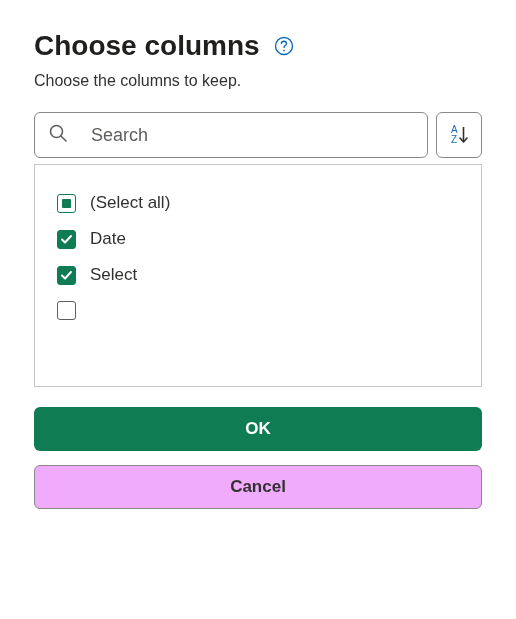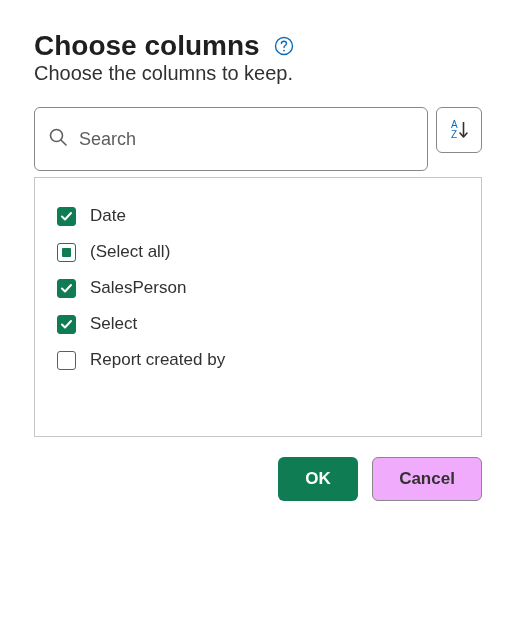--- a/index.html
+++ b/index.html
@@ -10,52 +10,53 @@
     body {
       font-family: "Segoe UI", -apple-system, sans-serif;
       background: #fff;
       padding: 30px 34px;
       width: 516px;
     }
     .header-row {
       display: flex;
       align-items: center;
       gap: 14px;
+      margin-bottom: 10px;
     }
     .title {
       font-size: 28px;
       font-weight: 600;
       color: #201f1e;
     }
     .help-icon {
       width: 20px;
       height: 20px;
       display: inline-flex;
       align-items: center;
       justify-content: center;
     }
     .subtitle {
-      font-size: 20px;
+      font-size: 16px;
       color: #323130;
       margin-bottom: 22px;
     }
     .search-row {
       display: flex;
       gap: 8px;
       margin-bottom: 6px;
     }
     .search-box {
       flex: 1;
       display: flex;
       align-items: center;
       border: 1px solid #8a8886;
       border-radius: 6px;
-      height: 64px;
+      height: 46px;
       padding: 0 12px;
-      gap: 10px;
+      gap: 22px;
     }
     .search-input {
       border: none;
       outline: none;
       font-size: 18px;
       color: #605e5c;
       width: 100%;
       background: transparent;
     }
     .search-input::placeholder {
@@ -113,20 +114,21 @@
       border-radius: 1px;
     }
     .item-label {
       font-size: 17px;
       color: #323130;
     }
     .button-row {
       display: flex;
       justify-content: flex-end;
       gap: 14px;
+      flex-direction: column;
     }
     .btn {
       min-width: 80px;
       height: 44px;
       border-radius: 6px;
       font-size: 17px;
       font-weight: 600;
       cursor: pointer;
       padding: 0 20px;
     }
@@ -173,49 +175,40 @@
       <text x="4" y="10" font-family="Segoe UI, sans-serif" font-size="10" fill="#0f6cbd" font-weight="500">A</text>
       <text x="4" y="20" font-family="Segoe UI, sans-serif" font-size="10" fill="#0f6cbd" font-weight="500">Z</text>
       <line x1="16.5" y1="4" x2="16.5" y2="18" stroke="#323130" stroke-width="1.6"></line>
       <path d="M13 15 L16.5 19 L20 15" stroke="#323130" stroke-width="1.6" fill="none" stroke-linecap="round" stroke-linejoin="round"></path>
     </svg>
   </button>
 </div>
 
 <div class="list-box">
   <div class="list-item">
+    <span class="checkbox indeterminate"></span>
+    <span class="item-label">(Select all)</span>
+  </div>
+  <div class="list-item">
     <span class="checkbox checked">
       <svg width="13" height="13" viewBox="0 0 13 13">
           <path d="M2 6.5 L5 9.5 L11 3" stroke="#fff" stroke-width="2" fill="none" stroke-linecap="round" stroke-linejoin="round"></path>
         </svg>
     </span>
     <span class="item-label">Date</span>
   </div>
   <div class="list-item">
-    <span class="checkbox indeterminate"></span>
-    <span class="item-label">(Select all)</span>
-  </div>
-  <div class="list-item">
-    <span class="checkbox checked">
-      <svg width="13" height="13" viewBox="0 0 13 13">
-          <path d="M2 6.5 L5 9.5 L11 3" stroke="#fff" stroke-width="2" fill="none" stroke-linecap="round" stroke-linejoin="round"></path>
-        </svg>
-    </span>
-    <span class="item-label">SalesPerson</span>
-  </div>
-  <div class="list-item">
     <span class="checkbox checked">
       <svg width="13" height="13" viewBox="0 0 13 13">
           <path d="M2 6.5 L5 9.5 L11 3" stroke="#fff" stroke-width="2" fill="none" stroke-linecap="round" stroke-linejoin="round"></path>
         </svg>
     </span>
     <span class="item-label">Select</span>
   </div>
   <div class="list-item">
     <span class="checkbox unchecked"></span>
-    <span class="item-label">Report created by</span>
   </div>
 </div>
 
 <div class="button-row">
   <button class="btn btn-primary">OK</button>
   <button class="btn btn-default">Cancel</button>
 </div>
 
 </body></html>

